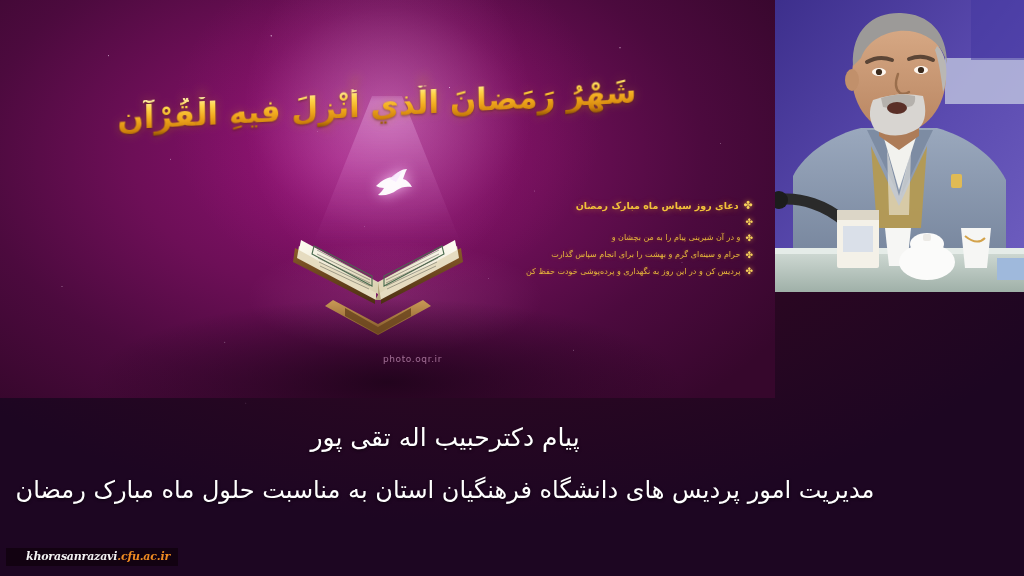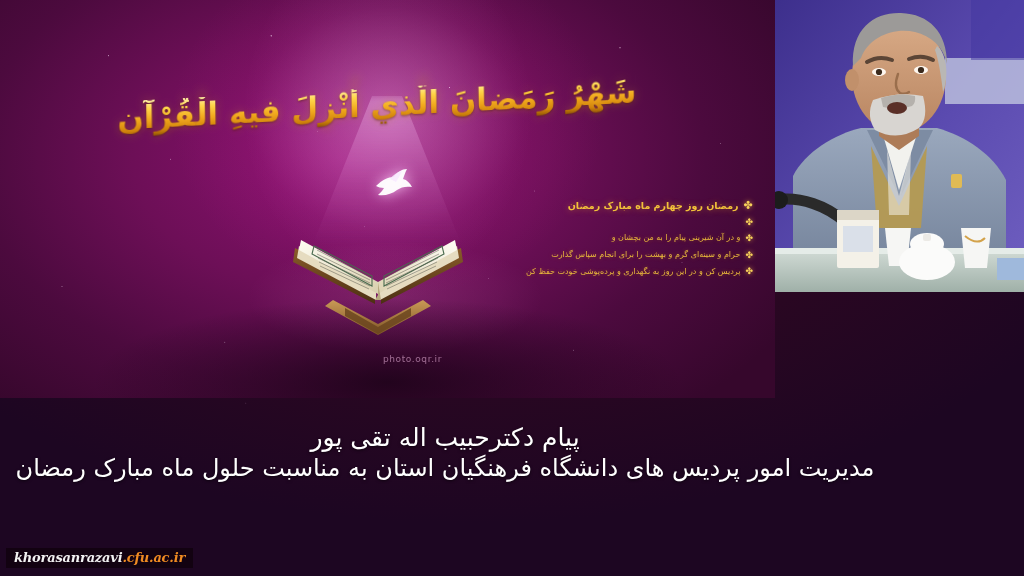--- a/index.html
+++ b/index.html
@@ -147,30 +147,30 @@
     position:absolute; left:0; top:412px; width:890px; height:120px;
     direction:rtl; text-align:center; color:#ffffff;
   }
   #caption .line1{
     font-family:"DejaVu Sans", sans-serif;
     font-size:25px; line-height:1.25; margin-top:10px; font-weight:normal;
     text-shadow:0 1px 3px rgba(0,0,0,.6);
   }
   #caption .line2{
     font-family:"DejaVu Sans", sans-serif;
-    font-size:24px; line-height:1.25; font-weight:normal;
+    font-size:24px; line-height:1.25; margin-top:22px; font-weight:normal;
     text-shadow:0 1px 3px rgba(0,0,0,.6);
   }
 
   
   #watermark{
     position:absolute; left:6px; top:548px;
-    background:#120211; padding:3px 8px 4px 8px;
+    background:#120211; padding:3px 8px 4px 20px;
     font-family:"DejaVu Serif", serif;
-    font-style:italic; font-weight:bold; font-size:13px;
+    font-style:italic; font-weight:bold; font-size:11px;
     letter-spacing:-.2px; white-space:nowrap;
     line-height:1;
   }
   #watermark .wm-name{ color:#f2f2f2; }
   #watermark .wm-domain{ color:#ef8b22; }
 </style>
 </head>
 <body>
 
 <div id="stage">
@@ -247,21 +247,21 @@
 
         <path d="M95 86 L95 99 L92 104 L98 104 Z" fill="#b6a87f"></path>
       </svg>
     </div>
 
     <div id="poster-source">photo.oqr.ir</div>
 
     <div id="prayer">
       <div class="p-title">
         <span class="bullet">✤</span>
-        <span>رمضان روز چهارم ماه مبارک رمضان</span>
+        <span>دعای روز سپاس ماه مبارک رمضان</span>
       </div>
       <div class="p-line">
         <span class="bullet">✤</span>
       </div>
       <div class="p-line">
         <span class="bullet">✤</span>
         <span>و در آن شیرینی پیام را به من بچشان و</span>
       </div>
       <div class="p-line">
         <span class="bullet">✤</span>

